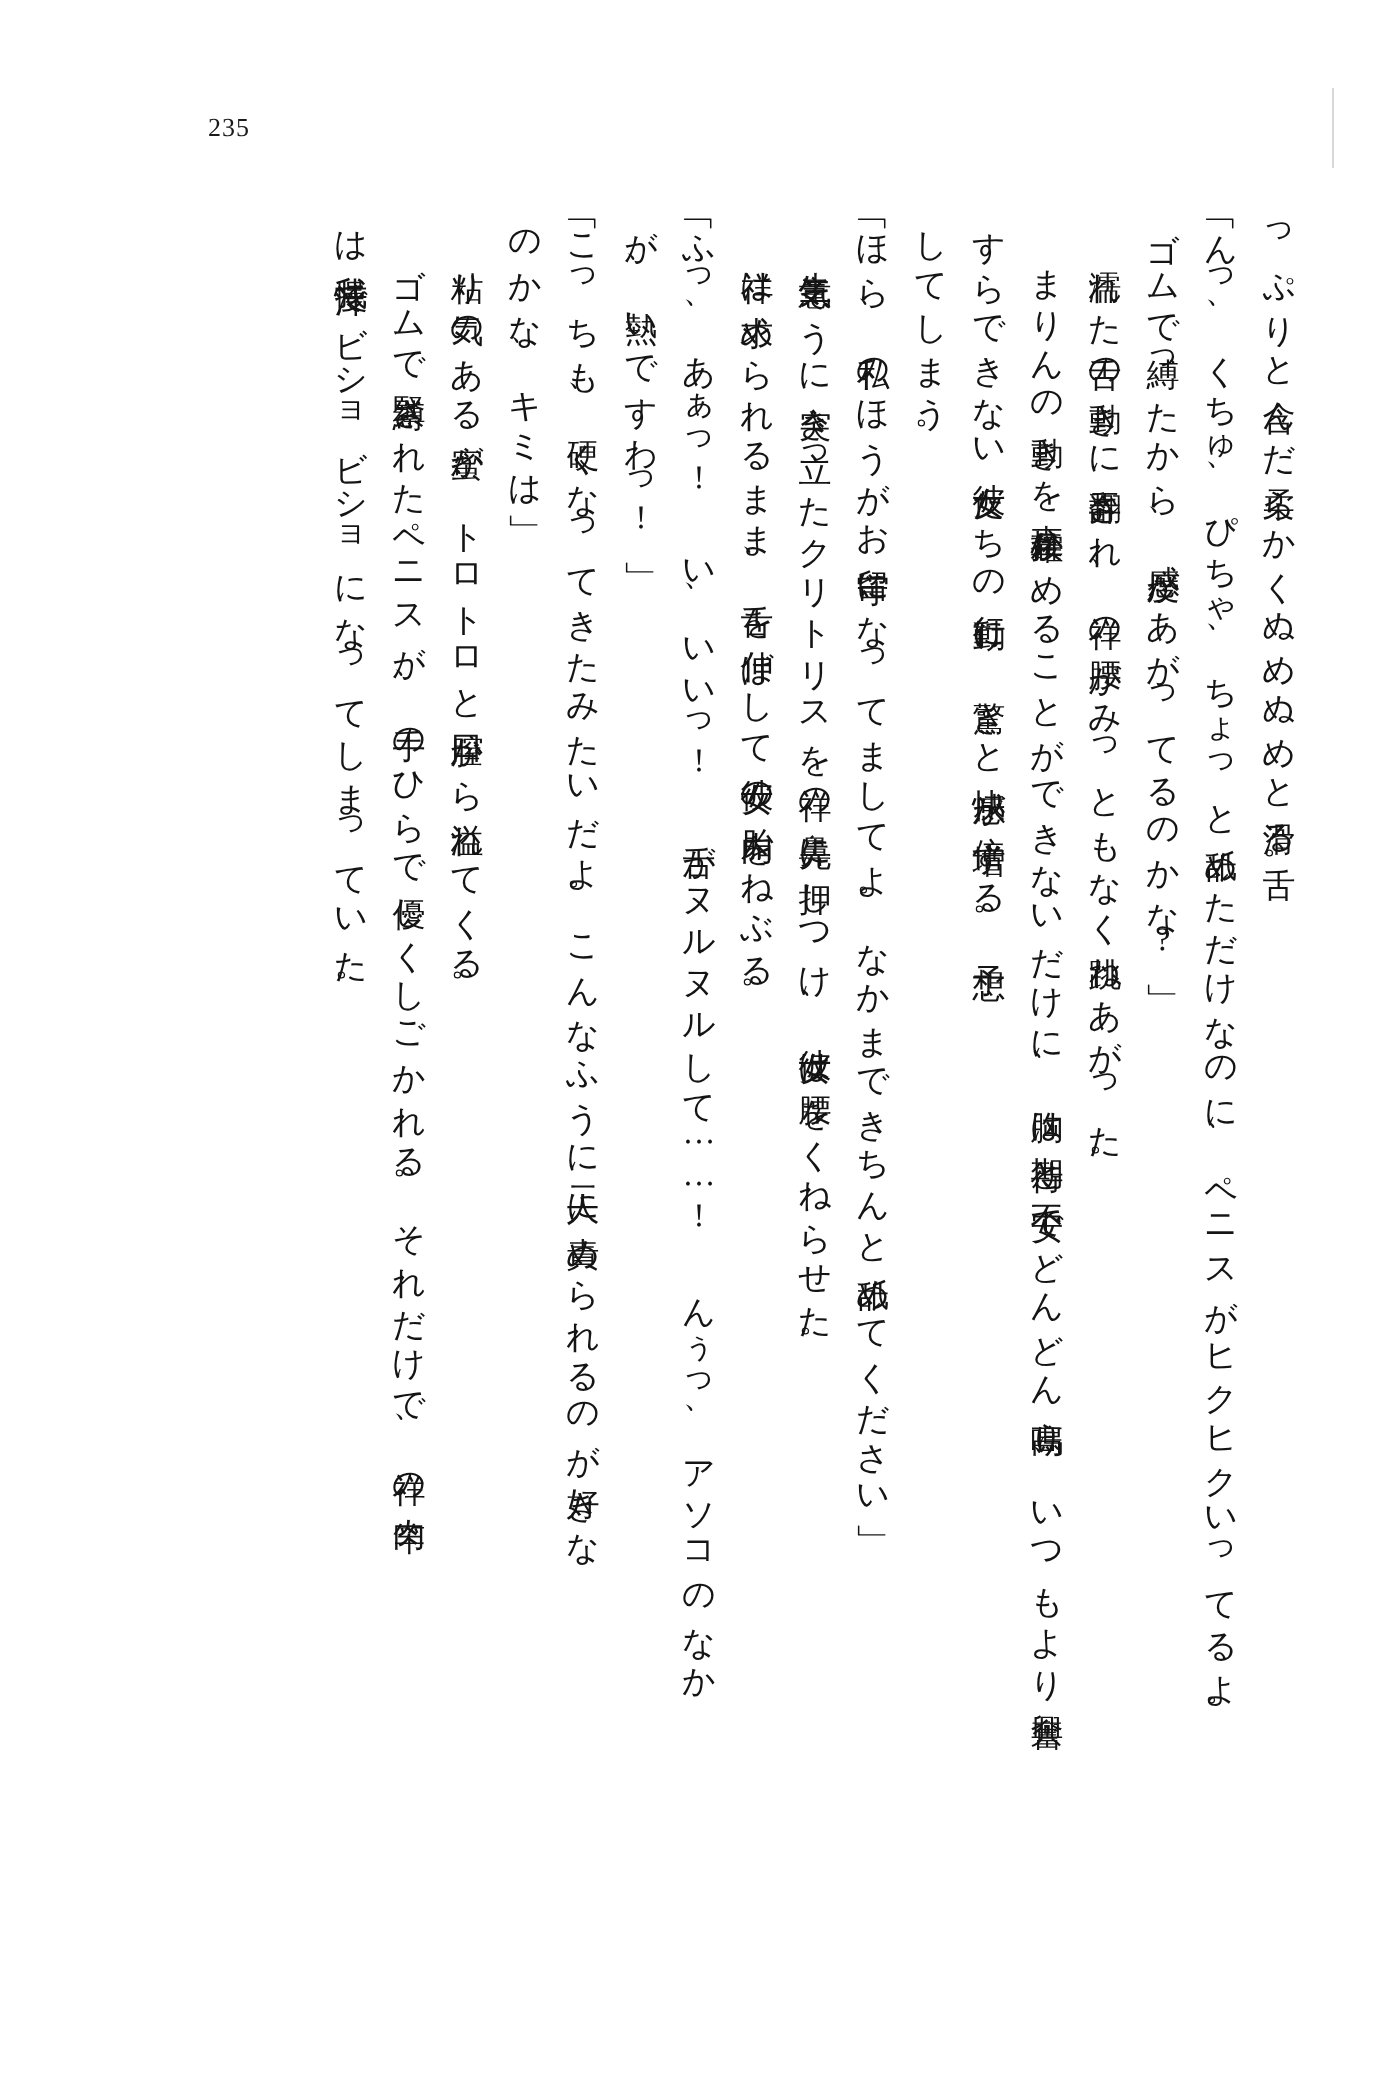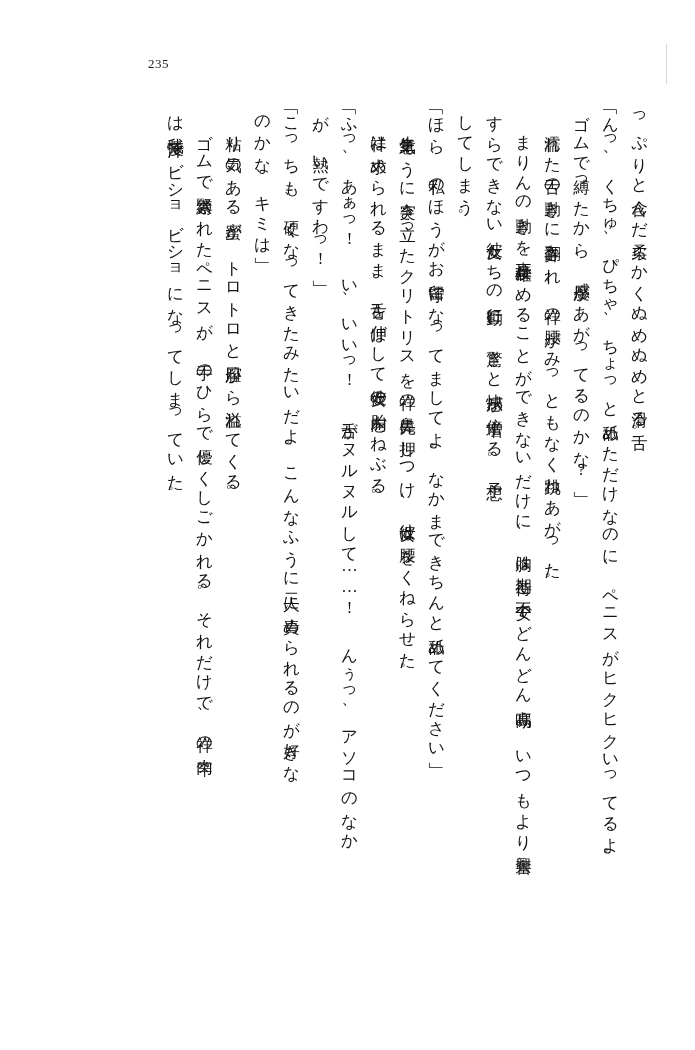--- a/index.html
+++ b/index.html
@@ -22,21 +22,20 @@
   }
   
   .page-number {
     position: absolute;
     top: 56px;
     left: 104px;
     font-size: 13px;
     letter-spacing: 0.5px;
     color: #1a1a1a;
     font-family: "Liberation Serif", "DejaVu Serif", serif;
-    margin-left: 44px;
   }
   
   .margin-mark {
     position: absolute;
     top: 44px;
     right: 28px;
     width: 1px;
     height: 40px;
     background: #d8d8d8;
   }

